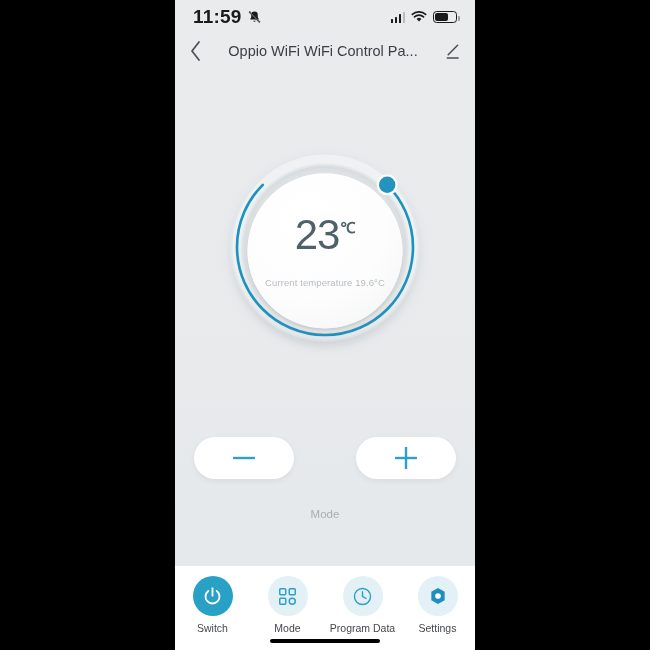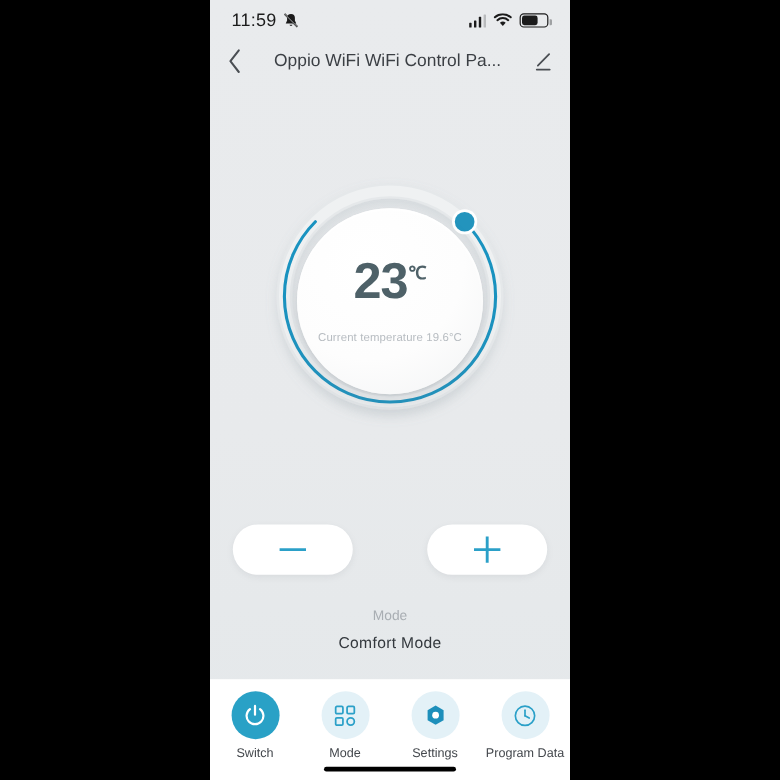--- a/index.html
+++ b/index.html
@@ -21,21 +21,21 @@
   }
 
   
   #statusbar {
     position:absolute; left:0; top:0;
     width:100%; height:34px;
     display:flex; align-items:center;
     padding:0 18px;
   }
   #clock {
-    font-size:15px; font-weight:normal; color:#1b1b1b;
+    font-size:19px; font-weight:bold; color:#1b1b1b;
     letter-spacing:0.2px;
   }
   #bell-mute { margin-left:5px; width:15px; height:15px; display:block; }
   #status-right {
     margin-left:auto; display:flex; align-items:center; gap:6px;
   }
   .sig-bars { display:flex; align-items:flex-end; gap:1.5px; height:11px; }
   .sig-bars i { display:block; width:2.5px; background:#1b1b1b; border-radius:0.5px; }
   .sig-bars i:nth-child(1){ height:4px; }
   .sig-bars i:nth-child(2){ height:6px; }
@@ -84,21 +84,21 @@
     background:radial-gradient(circle at 38% 30%, #ffffff 0%, #fdfdfd 55%, #f2f3f4 100%);
     box-shadow:
       0 9px 16px rgba(120,132,142,0.20),
       0 1px 2px rgba(120,132,142,0.14),
       inset 0 2px 3px rgba(255,255,255,0.95);
     display:flex; flex-direction:column;
     align-items:center; justify-content:center;
   }
   #temp-row { display:flex; align-items:flex-start; }
   #temp-value {
-    font-size:42px; font-weight:bold; color:#4e6168;
+    font-size:42px; font-weight:normal; color:#4e6168;
     line-height:0.95; letter-spacing:-1px;
   }
   #temp-unit {
     font-size:15px; font-weight:bold; color:#4e6168;
     margin-top:2px; margin-left:1px;
   }
   #current-temp {
     margin-top:22px;
     font-size:9.5px; color:#b7bcc1; letter-spacing:0.1px;
   }
@@ -238,21 +238,20 @@
     <button class="step-btn">
       <svg width="26" height="26" viewBox="0 0 26 26">
         <line x1="13" y1="2" x2="13" y2="24" stroke="#2ba0c8" stroke-width="2.4"></line>
         <line x1="2" y1="13" x2="24" y2="13" stroke="#2ba0c8" stroke-width="2.4"></line>
       </svg>
     </button>
   </div>
 
   <div id="mode-block">
     <div id="mode-label">Mode</div>
-    <div id="mode-value">Comfort  Mode</div>
   </div>
 
   <div id="bottomnav">
 
     <div class="nav-item active">
       <span class="nav-circle">
         <svg width="21" height="21" viewBox="0 0 24 24">
           <path d="M7.2 5.6a8 8 0 1 0 9.6 0" stroke="#fff" stroke-width="2.1" fill="none" stroke-linecap="round"></path>
           <line x1="12" y1="2.6" x2="12" y2="11" stroke="#fff" stroke-width="2.1" stroke-linecap="round"></line>
         </svg>
@@ -267,34 +266,34 @@
           <rect x="13" y="2" width="7" height="7" rx="1.2" fill="none" stroke="#2ba0c8" stroke-width="1.7"></rect>
           <rect x="2" y="13" width="7" height="7" rx="1.2" fill="none" stroke="#2ba0c8" stroke-width="1.7"></rect>
           <circle cx="16.5" cy="16.5" r="3.5" fill="none" stroke="#2ba0c8" stroke-width="1.7"></circle>
         </svg>
       </span>
       <span class="nav-label">Mode</span>
     </div>
 
     <div class="nav-item">
       <span class="nav-circle">
-        <svg width="20" height="20" viewBox="0 0 24 24">
-          <path d="M12 2.4 20 7v10l-8 4.6L4 17V7z" fill="#1d8fbb"></path>
-          <circle cx="12" cy="12" r="3.4" fill="#ffffff"></circle>
-        </svg>
-      </span>
-      <span class="nav-label">Settings</span>
-    </div>
-
-    <div class="nav-item">
-      <span class="nav-circle">
         <svg width="21" height="21" viewBox="0 0 24 24">
           <circle cx="12" cy="12" r="9.2" fill="none" stroke="#2ba0c8" stroke-width="1.6"></circle>
           <line x1="12" y1="6.6" x2="12" y2="12" stroke="#2ba0c8" stroke-width="1.6" stroke-linecap="round"></line>
           <line x1="12" y1="12" x2="16" y2="14.2" stroke="#2ba0c8" stroke-width="1.6" stroke-linecap="round"></line>
         </svg>
       </span>
       <span class="nav-label">Program Data</span>
     </div>
+
+    <div class="nav-item">
+      <span class="nav-circle">
+        <svg width="20" height="20" viewBox="0 0 24 24">
+          <path d="M12 2.4 20 7v10l-8 4.6L4 17V7z" fill="#1d8fbb"></path>
+          <circle cx="12" cy="12" r="3.4" fill="#ffffff"></circle>
+        </svg>
+      </span>
+      <span class="nav-label">Settings</span>
+    </div>
   </div>
 
   <div id="home-indicator"></div>
 </div>
 
 </body></html>

